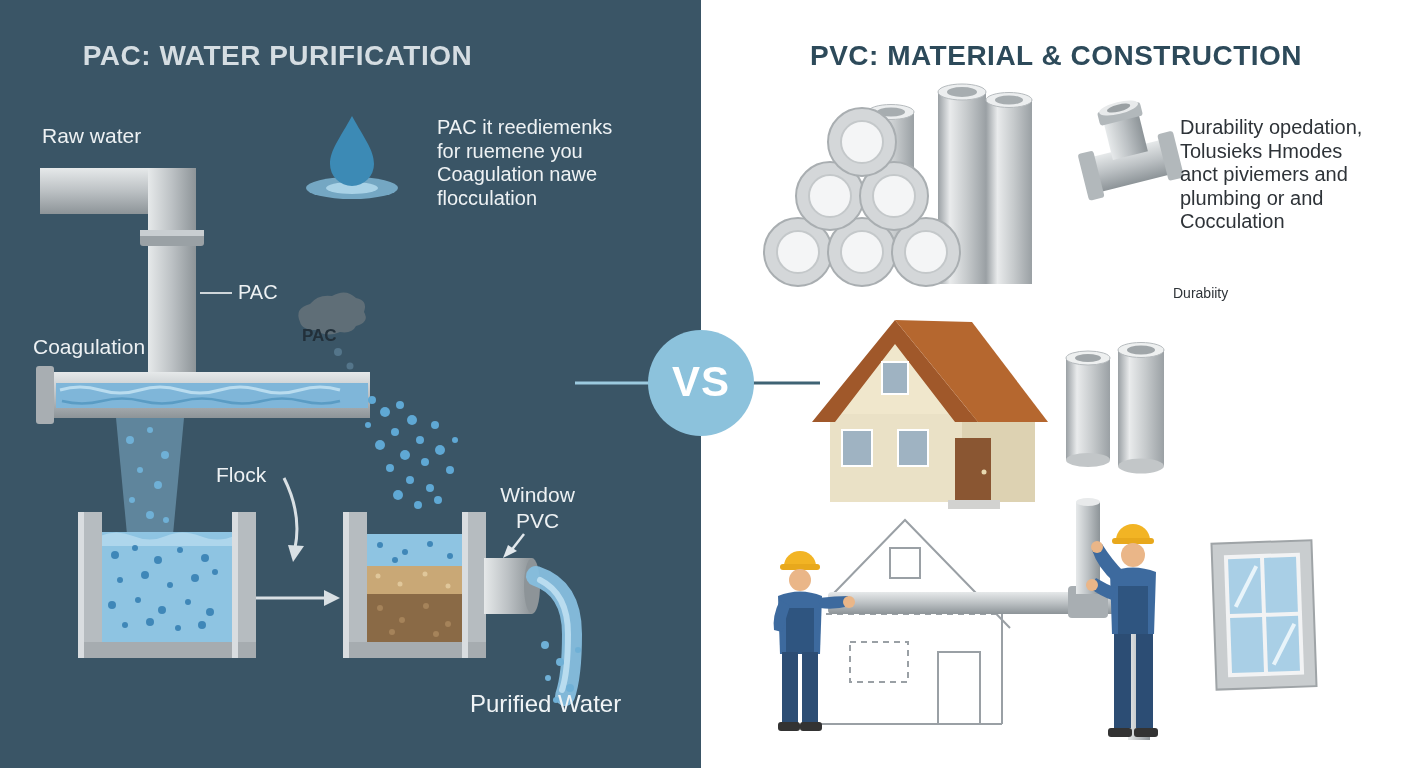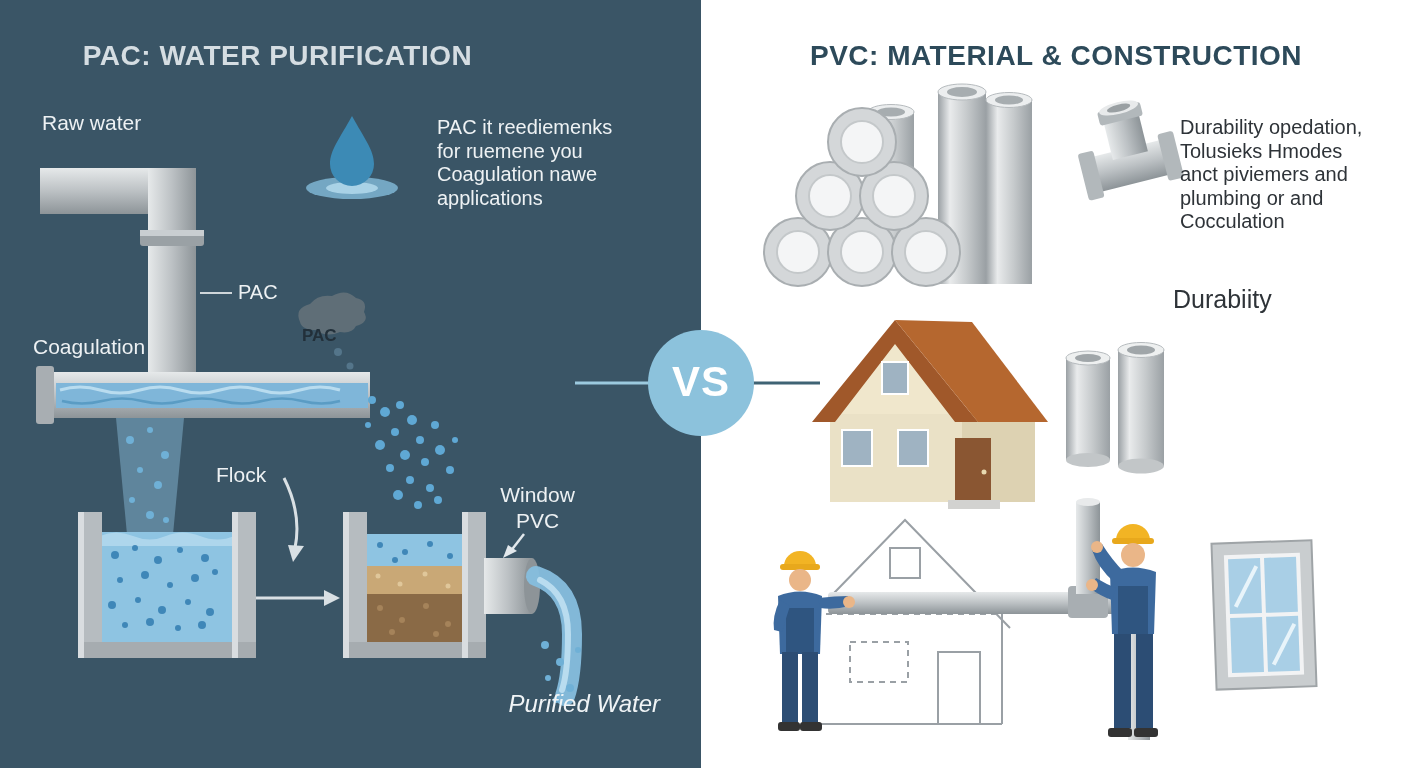--- a/index.html
+++ b/index.html
@@ -7,31 +7,31 @@
           font-family:"Liberation Sans",sans-serif;background:#ffffff;}
   .panel-left{position:absolute;left:0;top:0;width:701px;height:768px;background:#3a5566;}
   svg.art{position:absolute;left:0;top:0;}
   .txt{position:absolute;}
   .line{display:block;}
   .title{font-weight:bold;font-size:28px;letter-spacing:.5px;text-align:center;}
   .title-left{left:0;top:40px;width:555px;color:#d5dde2;}
   .title-right{left:704px;top:40px;width:704px;color:#2d4a5a;}
   .lbl-light{color:#edf1f3;font-size:21px;}
   .desc-left{left:413px;top:116px;color:#eef2f4;font-size:20px;line-height:23.5px;margin-left:24px;}
-  .raw-water{left:42px;top:111px;}
+  .raw-water{left:42px;top:124px;}
   .pac-callout{left:238px;top:281px;font-size:20px;}
   .pac-blob-lbl{left:302px;top:326px;color:#22303a;font-size:17px;font-weight:bold;}
   .coagulation{left:33px;top:335px;}
   .flock{left:216px;top:463px;}
   .sediment{left:480px;top:482px;width:115px;text-align:center;font-size:21px;line-height:26px;color:#edf1f3;}
-  .purified{left:470px;top:690px;width:190px;text-align:right;color:#f0f4f6;font-size:24px;font-style:italic;}
+  .purified{left:470px;top:690px;width:190px;text-align:left;color:#f0f4f6;font-size:24px;}
   .vs{left:671px;top:358px;width:60px;text-align:center;color:#ffffff;
       font-size:42px;font-weight:bold;letter-spacing:1px;}
   .desc-right{left:1180px;top:116px;color:#2e3338;font-size:20px;line-height:23.5px;}
-  .durability{left:1173px;top:285px;color:#2e3338;font-size:25px;}
+  .durability{left:1173px;top:285px;color:#2e3338;font-size:14px;}
   .apps-right{left:1180px;top:362px;color:#2e3338;font-size:19px;line-height:21.5px;}
 </style>
 </head>
 <body>
 
 <div class="canvas">
   <div class="panel-left"></div>
 
   <svg class="art" width="1408" height="768" viewBox="0 0 1408 768">
     <defs>
@@ -344,21 +344,21 @@
 
   <div class="txt title title-left">PAC: WATER PURIFICATION</div>
   <div class="txt title title-right">PVC: MATERIAL &amp; CONSTRUCTION</div>
 
   <div class="txt lbl-light raw-water">Raw water</div>
 
   <div class="txt desc-left">
     <span class="line">PAC it reediemenks</span>
     <span class="line">for ruemene you</span>
     <span class="line">Coagulation nawe</span>
-    <span class="line">applications</span>
+    <span class="line">flocculation</span>
   </div>
 
   <div class="txt lbl-light pac-callout">PAC</div>
   <div class="txt pac-blob-lbl">PAC</div>
   <div class="txt lbl-light coagulation">Coagulation</div>
   <div class="txt lbl-light flock">Flock</div>
 
   <div class="txt sediment">
     <span class="line">Window</span>
     <span class="line">PVC</span>

